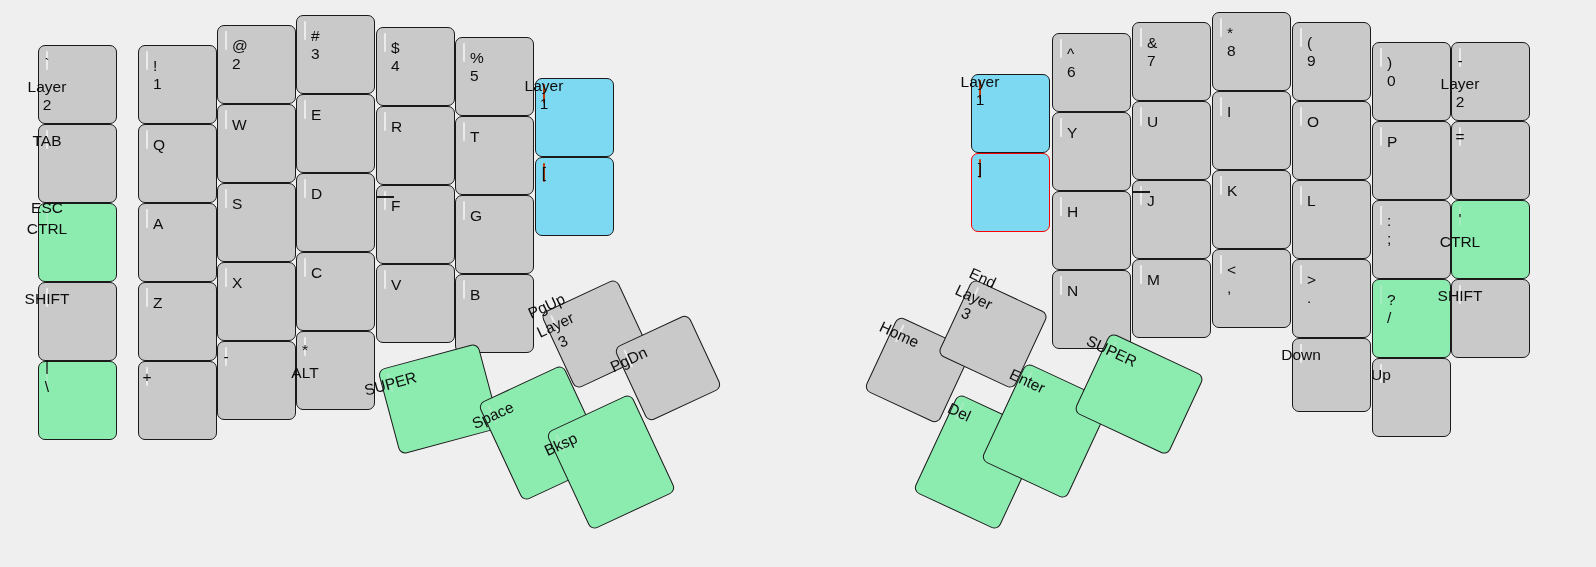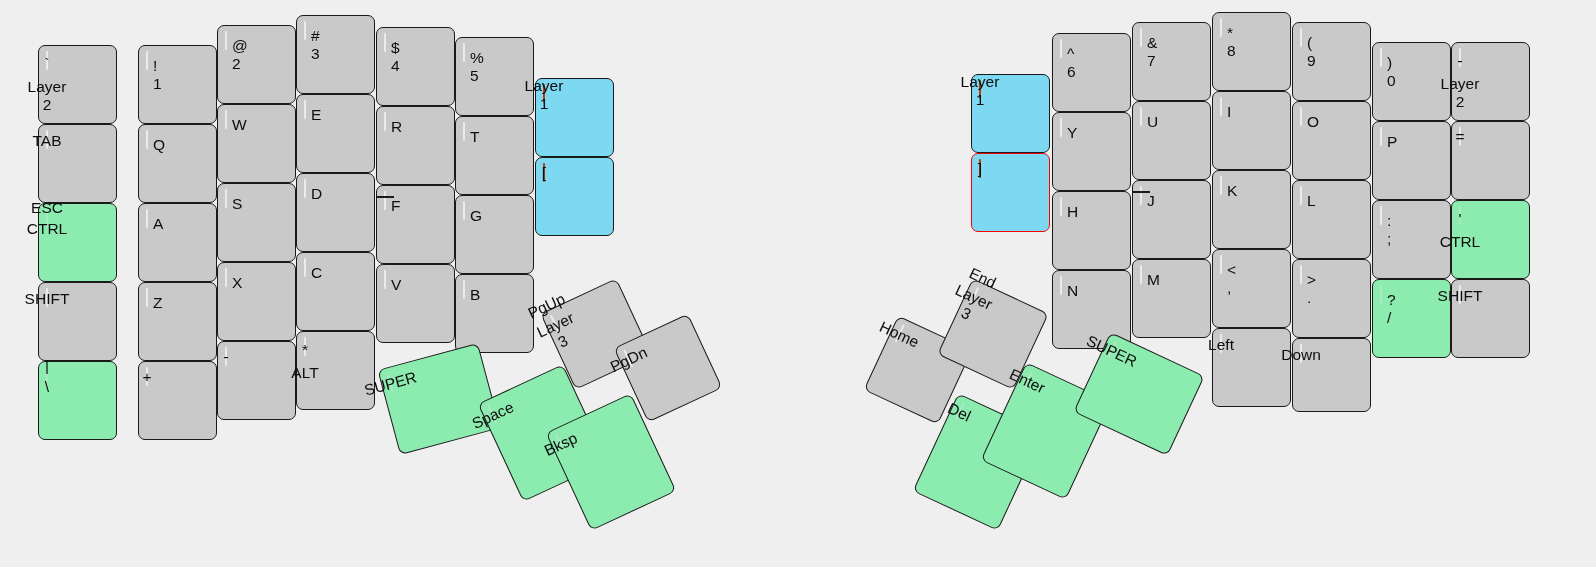--- a/index.html
+++ b/index.html
@@ -229,23 +229,20 @@
     <div class="key sl" style="left: 1212px; top: 91px; width: 79px; height: 79px;"><span class="cap"><span class="lg">
           <span class="t2">I</span>
         </span></span></div>
     <div class="key sl" style="left: 1212px; top: 170px; width: 79px; height: 79px;"><span class="cap"><span class="lg">
           <span class="t2">K</span>
         </span></span></div>
     <div class="key tl" style="left: 1212px; top: 249px; width: 79px; height: 79px;"><span class="cap"><span class="lg">
           <span class="t1">&lt;</span>
           <span class="t2">,</span>
         </span></span></div>
-    <div class="key c" style="left: 1212px; top: 328px; width: 79px; height: 79px;"><span class="cap"><span class="lg">
-          <span class="t2">Left</span>
-        </span></span></div>
     <div class="key tl" style="left: 1292px; top: 22px; width: 79px; height: 79px;"><span class="cap"><span class="lg">
           <span class="t1">(</span>
           <span class="t2">9</span>
         </span></span></div>
     <div class="key sl" style="left: 1292px; top: 101px; width: 79px; height: 79px;"><span class="cap"><span class="lg">
           <span class="t2">O</span>
         </span></span></div>
     <div class="key sl" style="left: 1292px; top: 180px; width: 79px; height: 79px;"><span class="cap"><span class="lg">
           <span class="t2">L</span>
         </span></span></div>
@@ -264,20 +261,23 @@
           <span class="t2">P</span>
         </span></span></div>
     <div class="key tl" style="left: 1372px; top: 200px; width: 79px; height: 79px;"><span class="cap"><span class="lg">
           <span class="t1">:</span>
           <span class="t2">;</span>
         </span></span></div>
     <div class="key tl green" style="left: 1372px; top: 279px; width: 79px; height: 79px;"><span class="cap"><span class="lg">
           <span class="t1">?</span>
           <span class="t2">/</span>
         </span></span></div>
+    <div class="key c" style="left: 1372px; top: 358px; width: 79px; height: 79px;"><span class="cap"><span class="lg">
+          <span class="t2">Up</span>
+        </span></span></div>
     <div class="key tc" style="left: 1451px; top: 42px; width: 79px; height: 79px;"><span class="cap"><span class="lg">
           <span class="t1">-</span>
           <span class="t2">Layer 2</span>
         </span></span></div>
     <div class="key cc" style="left: 1451px; top: 121px; width: 79px; height: 79px;"><span class="cap"><span class="lg">
           <span class="t2">=</span>
         </span></span></div>
     <div class="key tc green" style="left: 1451px; top: 200px; width: 79px; height: 79px;"><span class="cap"><span class="lg">
           <span class="t1">'</span>
           <span class="t2">CTRL</span>

